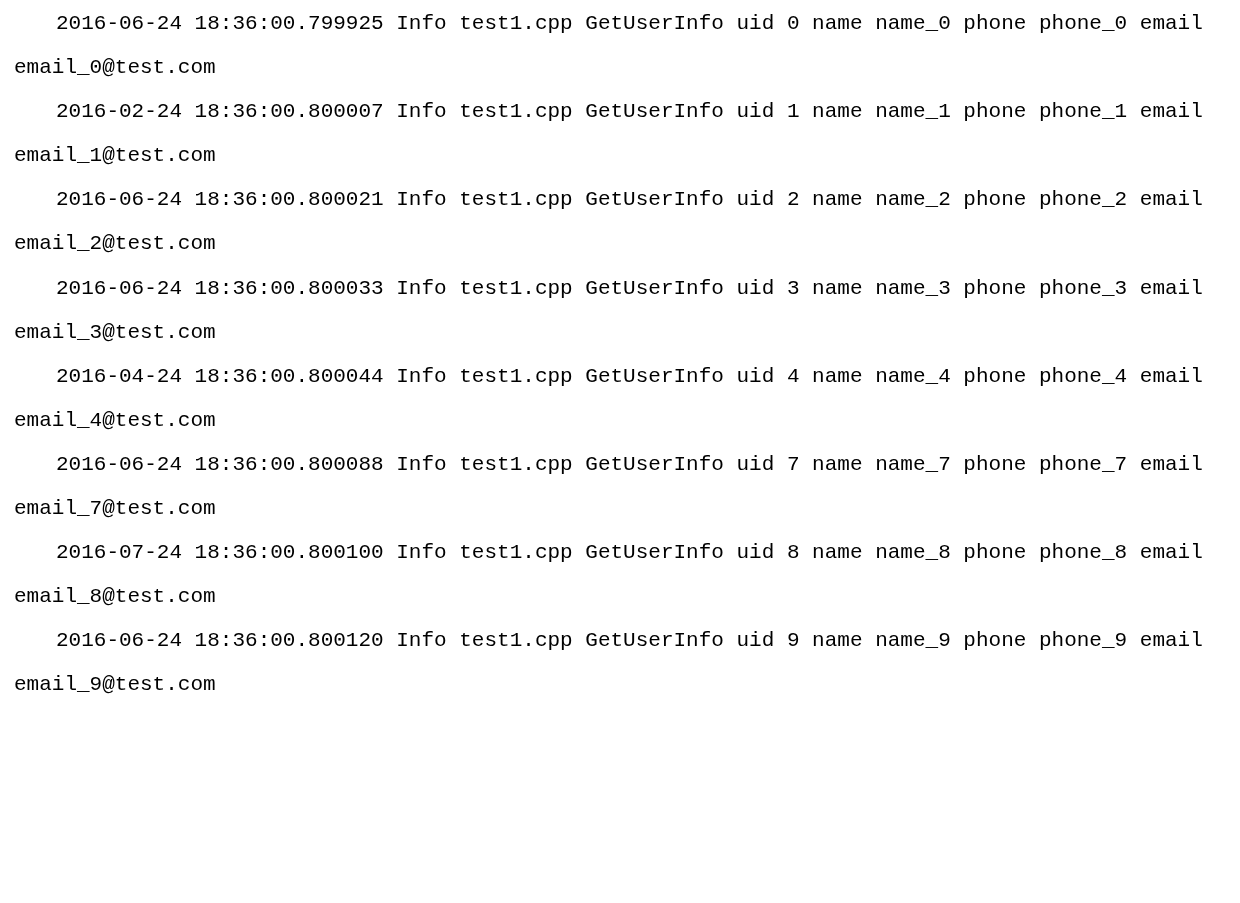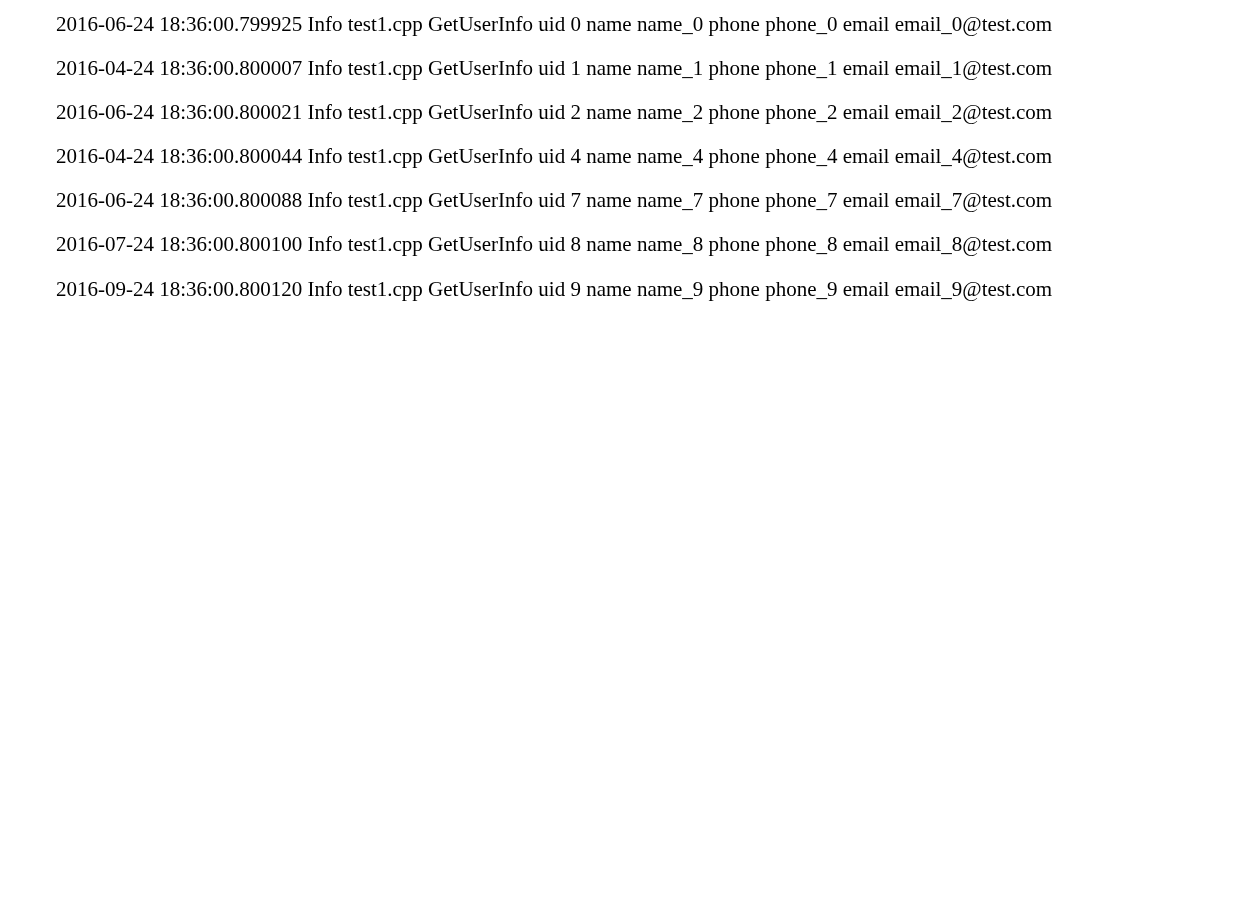--- a/index.html
+++ b/index.html
@@ -1,19 +1,18 @@
 <!DOCTYPE html>
 <html><head>
   <meta charset="utf-8">
   <style>
     * {
       margin: 0;
       padding: 0;
       box-sizing: border-box;
-      font-family: Liberation Serif, serif;
     }
     body {
       background: #ffffff;
       font-family: "Courier New", "SimSun", monospace;
       font-size: 21px;
       color: #000000;
       line-height: 2.1;
       padding: 2px 14px 2px 14px;
       width: 1240px;
     }
@@ -21,19 +20,20 @@
       white-space: normal;
       word-break: break-word;
       text-indent: 2em;
     }
   </style>
 </head>
 <body>
 
 <div id="log-container">
     <div class="log-line">2016-06-24 18:36:00.799925 Info test1.cpp GetUserInfo uid 0 name name_0 phone phone_0 email email_0@test.com</div>
-    <div class="log-line">2016-04-24 18:36:00.800007 Info test1.cpp GetUserInfo uid 1 name name_1 phone phone_1 email email_1@test.com</div>
+    <div class="log-line">2016-02-24 18:36:00.800007 Info test1.cpp GetUserInfo uid 1 name name_1 phone phone_1 email email_1@test.com</div>
     <div class="log-line">2016-06-24 18:36:00.800021 Info test1.cpp GetUserInfo uid 2 name name_2 phone phone_2 email email_2@test.com</div>
+    <div class="log-line">2016-06-24 18:36:00.800033 Info test1.cpp GetUserInfo uid 3 name name_3 phone phone_3 email email_3@test.com</div>
     <div class="log-line">2016-04-24 18:36:00.800044 Info test1.cpp GetUserInfo uid 4 name name_4 phone phone_4 email email_4@test.com</div>
     <div class="log-line">2016-06-24 18:36:00.800088 Info test1.cpp GetUserInfo uid 7 name name_7 phone phone_7 email email_7@test.com</div>
     <div class="log-line">2016-07-24 18:36:00.800100 Info test1.cpp GetUserInfo uid 8 name name_8 phone phone_8 email email_8@test.com</div>
-    <div class="log-line">2016-09-24 18:36:00.800120 Info test1.cpp GetUserInfo uid 9 name name_9 phone phone_9 email email_9@test.com</div>
+    <div class="log-line">2016-06-24 18:36:00.800120 Info test1.cpp GetUserInfo uid 9 name name_9 phone phone_9 email email_9@test.com</div>
   </div>
 
 </body></html>

